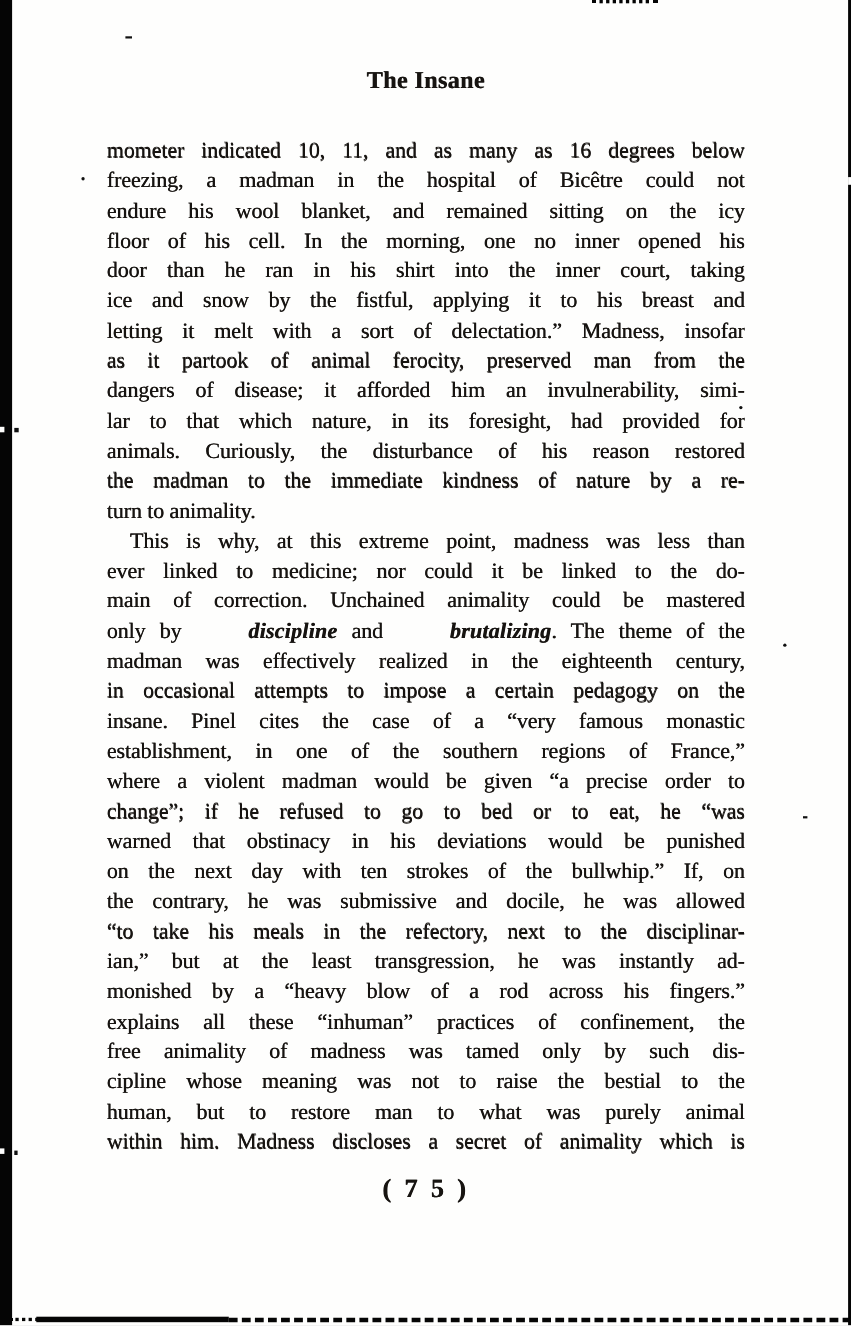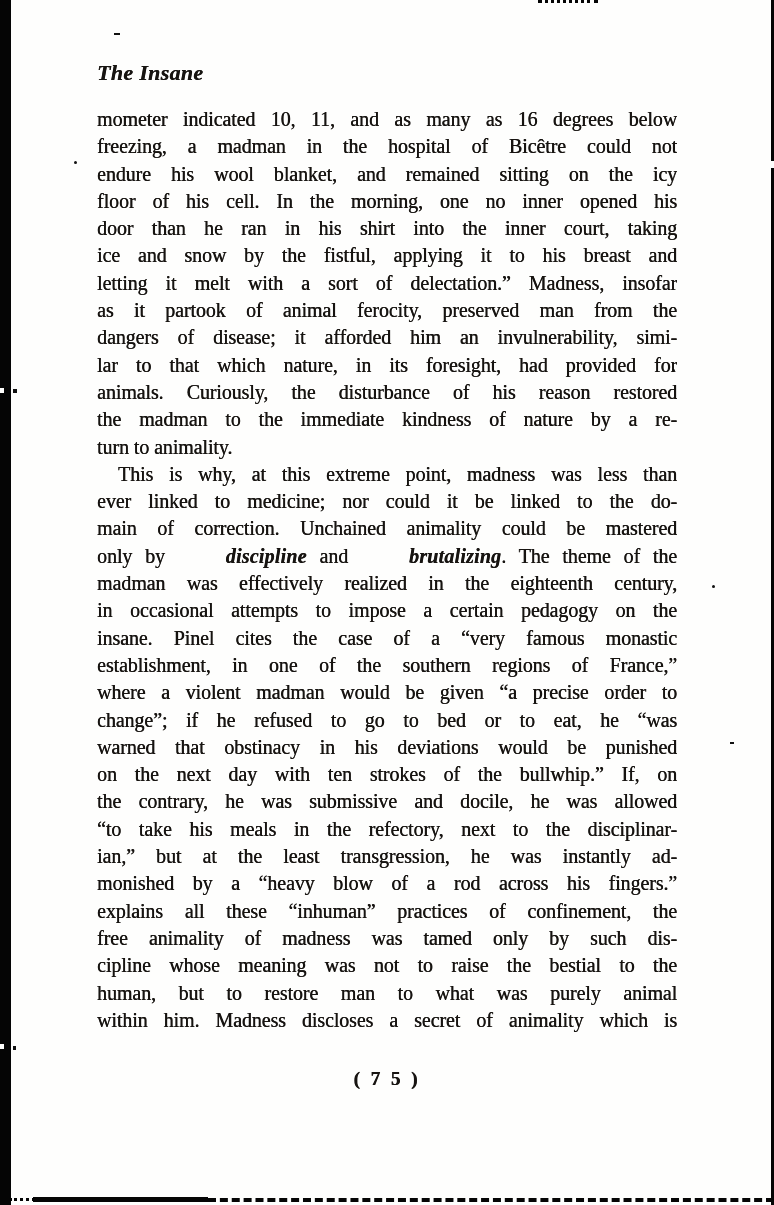--- a/index.html
+++ b/index.html
@@ -29,47 +29,46 @@
   .speck-3 { left: 712px; top: 585px; width: 3px; height: 3px; border-radius: 50%; }
   .speck-4 { left: 730px; top: 742px; width: 4px; height: 2px; }
   .speck-5 { left: 13px;  top: 389px; width: 4px; height: 4px; }
   .speck-6 { left: 13px;  top: 1046px; width: 3px; height: 4px; }
   .speck-7 { left: 672px; top: 369px; width: 3px; height: 3px; border-radius: 50%; }
 
   
   .running-head {
     position: absolute;
     left: 97px; top: 60px; width: 580px;
-    text-align: left;
-    font-style: italic;
+    text-align: center;
     font-weight: bold;
     font-size: 22px;
     letter-spacing: 0.3px;
   }
   .body-block {
     position: absolute;
-    left: 97px; top: 106px; width: 580px;
+    left: 97px; top: 124px; width: 580px;
     font-size: 20px;
     line-height: 27.3px;
     letter-spacing: -0.1px;
   }
   .line {
     text-align: justify;
     text-align-last: justify;
     height: 27.3px;
     overflow: hidden;
   }
   .line.no-just { text-align-last: left; }
   .line.indent  { text-indent: 21px; }
   .line i { font-weight: bold; letter-spacing: 0.2px; margin-left: 48px; }
   .page-number {
     position: absolute;
     left: 97px; top: 1068px; width: 580px;
     text-align: center;
-    font-size: 19px;
+    font-size: 24px;
     font-weight: bold;
     letter-spacing: 3px;
   }
 </style>
 </head>
 <body>
 
 <div class="page">
 
   <div class="left-bar">

